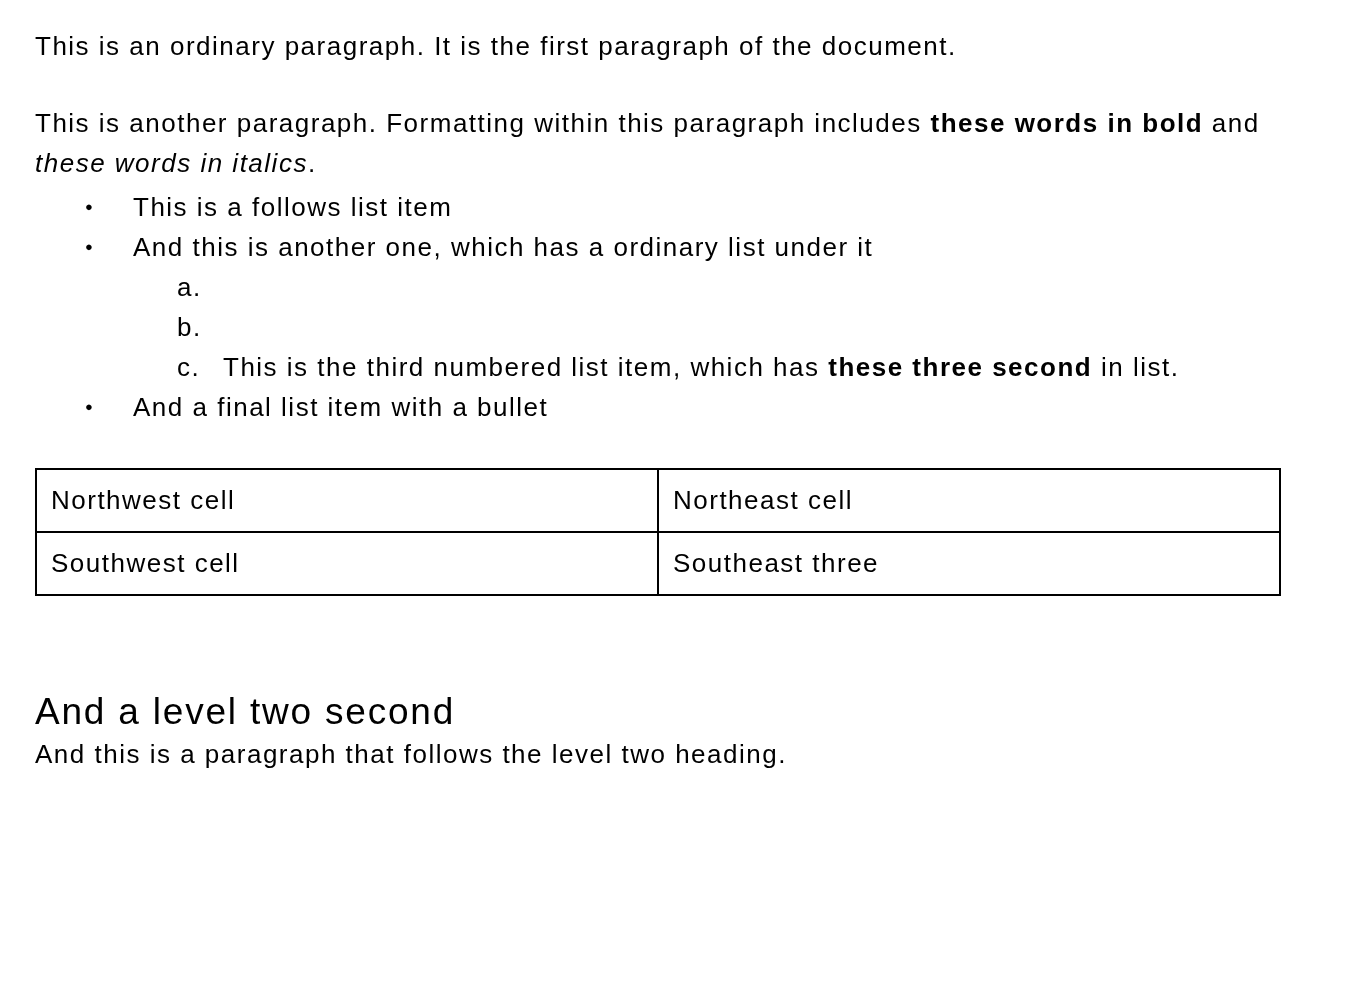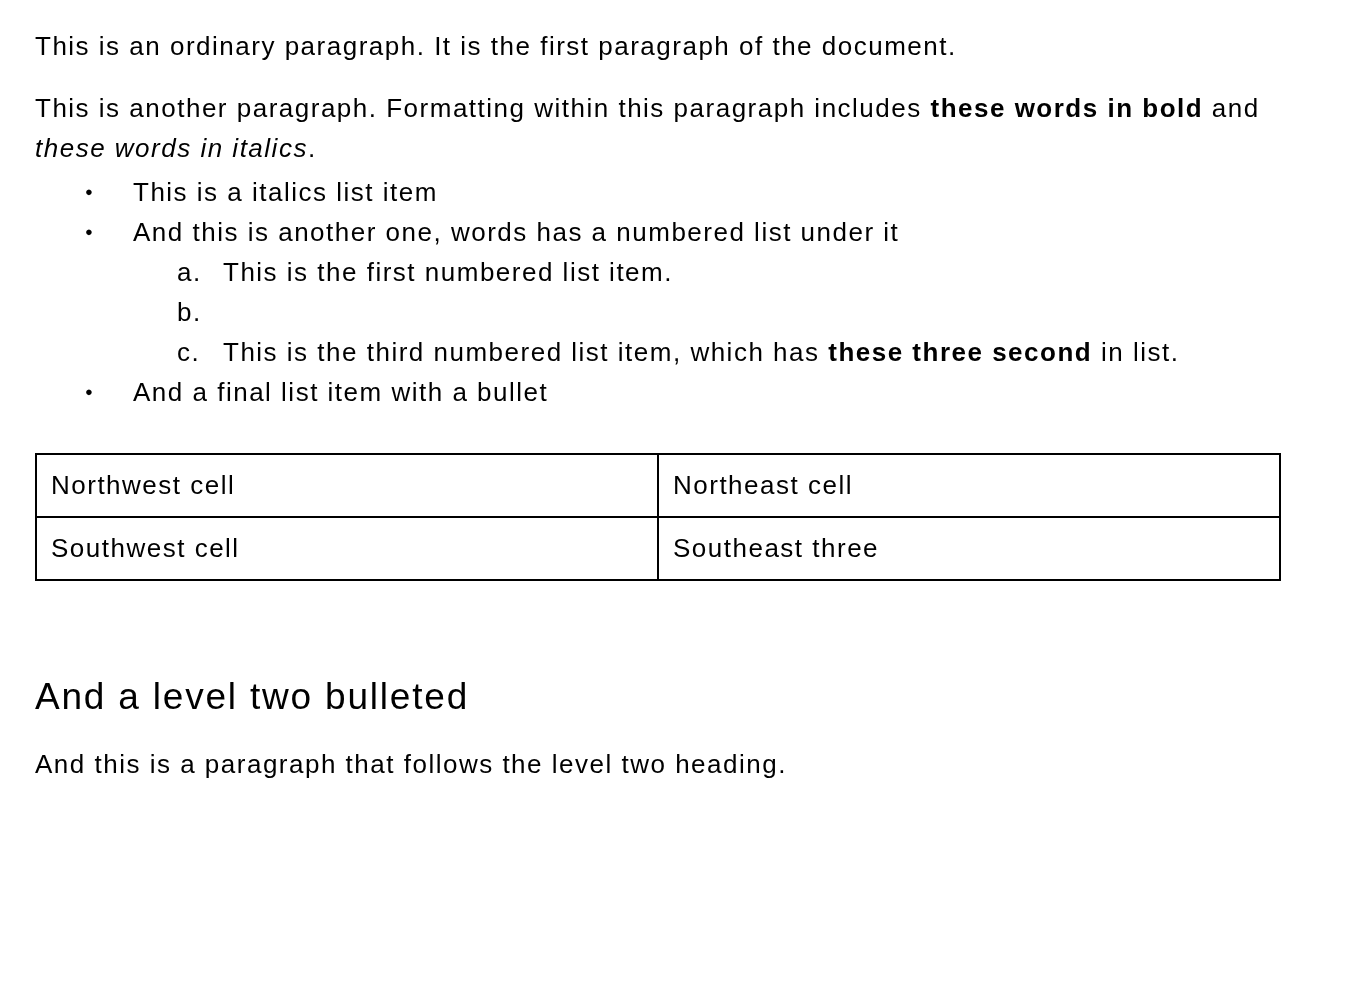--- a/index.html
+++ b/index.html
@@ -25,21 +25,21 @@
   }
 
   h1.doc-h1 {
     font-size: 51px;
     line-height: 58px;
     font-weight: 400;
     letter-spacing: 2px;
     margin: 62px 0 0 0;
   }
 
-  .p-formatted { margin-top: 22px; }
+  .p-formatted { margin-top: 37px; }
 
   .list { margin-top: 4px; }
 
   .li {
     display: flex;
     font-size: 26px;
     line-height: 40px;
     letter-spacing: 1.5px;
   }
   .marker { flex: 0 0 auto; }
@@ -72,50 +72,49 @@
   }
 
   h2.doc-h2 {
     font-size: 37px;
     line-height: 44px;
     font-weight: 400;
     letter-spacing: 1.8px;
     margin: 94px 0 0 0;
   }
 
-  .p-last { margin-top: 25px; }
+  .p-last { }
 
   .seg-bold { font-weight: 700; }
   .seg-italic { font-style: italic; }
 </style>
 </head>
 <body>
 
 <div class="page">
 
   <p class="body-text p-first">This is an ordinary paragraph. It is the first paragraph of the document.</p>
 
 
   <p class="body-text p-formatted"><span>This is another paragraph. Formatting within this paragraph includes </span><span class="seg-bold">these words in bold</span><span> and </span><span class="seg-italic">these words in italics</span><span>.</span></p>
 
   <div class="list">
 
     <div class="li">
       <span class="marker m-bullet">●</span>
-      <span class="li-text"><span>This is a italics list item</span></span>
+      <span class="li-text"><span>This is a follows list item</span></span>
     </div>
 
     <div class="li">
       <span class="marker m-bullet">●</span>
-      <span class="li-text"><span>And this is another one, words has a numbered list under it</span></span>
+      <span class="li-text"><span>And this is another one, which has a ordinary list under it</span></span>
     </div>
 
     <div class="li">
       <span class="marker m-num">a.</span>
-      <span class="li-text"><span>This is the first numbered list item.</span></span>
     </div>
 
     <div class="li">
       <span class="marker m-num">b.</span>
     </div>
 
     <div class="li">
       <span class="marker m-num">c.</span>
       <span class="li-text"><span>This is the third numbered list item, which has </span><span class="seg-bold">these three second</span><span> in list.</span></span>
     </div>
@@ -133,17 +132,17 @@
         <td>Northwest cell</td>
         <td>Northeast cell</td>
       </tr>
       <tr>
         <td>Southwest cell</td>
         <td>Southeast three</td>
       </tr>
     </tbody>
   </table>
 
-  <h2 class="doc-h2">And a level two bulleted</h2>
+  <h2 class="doc-h2">And a level two second</h2>
 
   <p class="body-text p-last">And this is a paragraph that follows the level two heading.</p>
 
 </div>
 
 </body></html>

